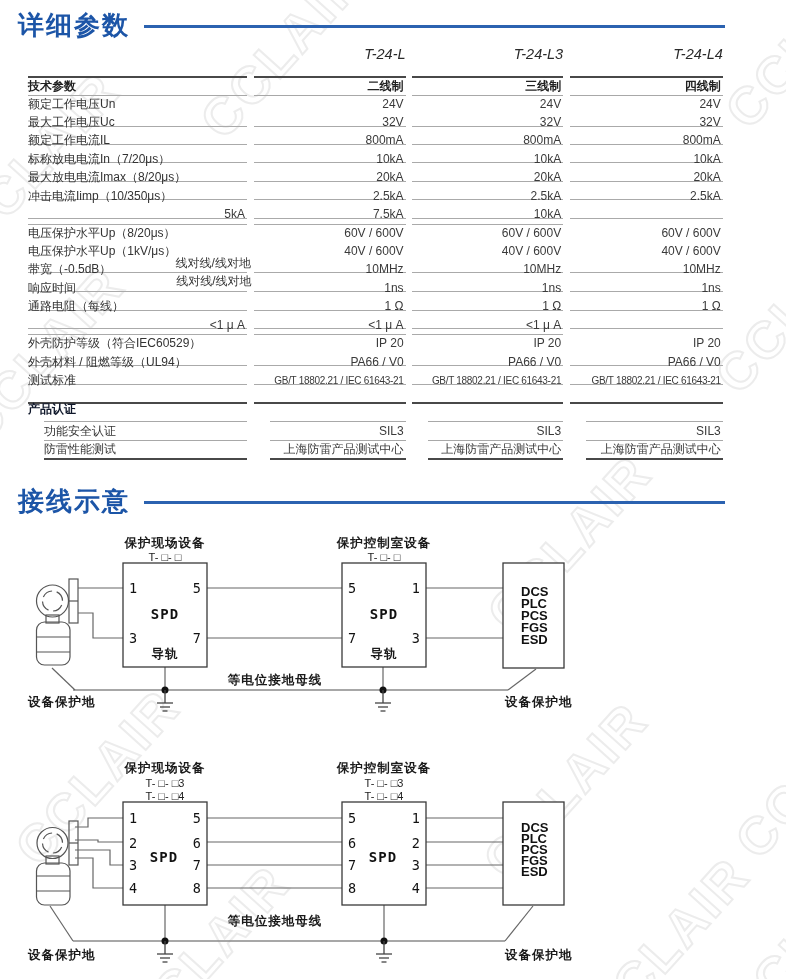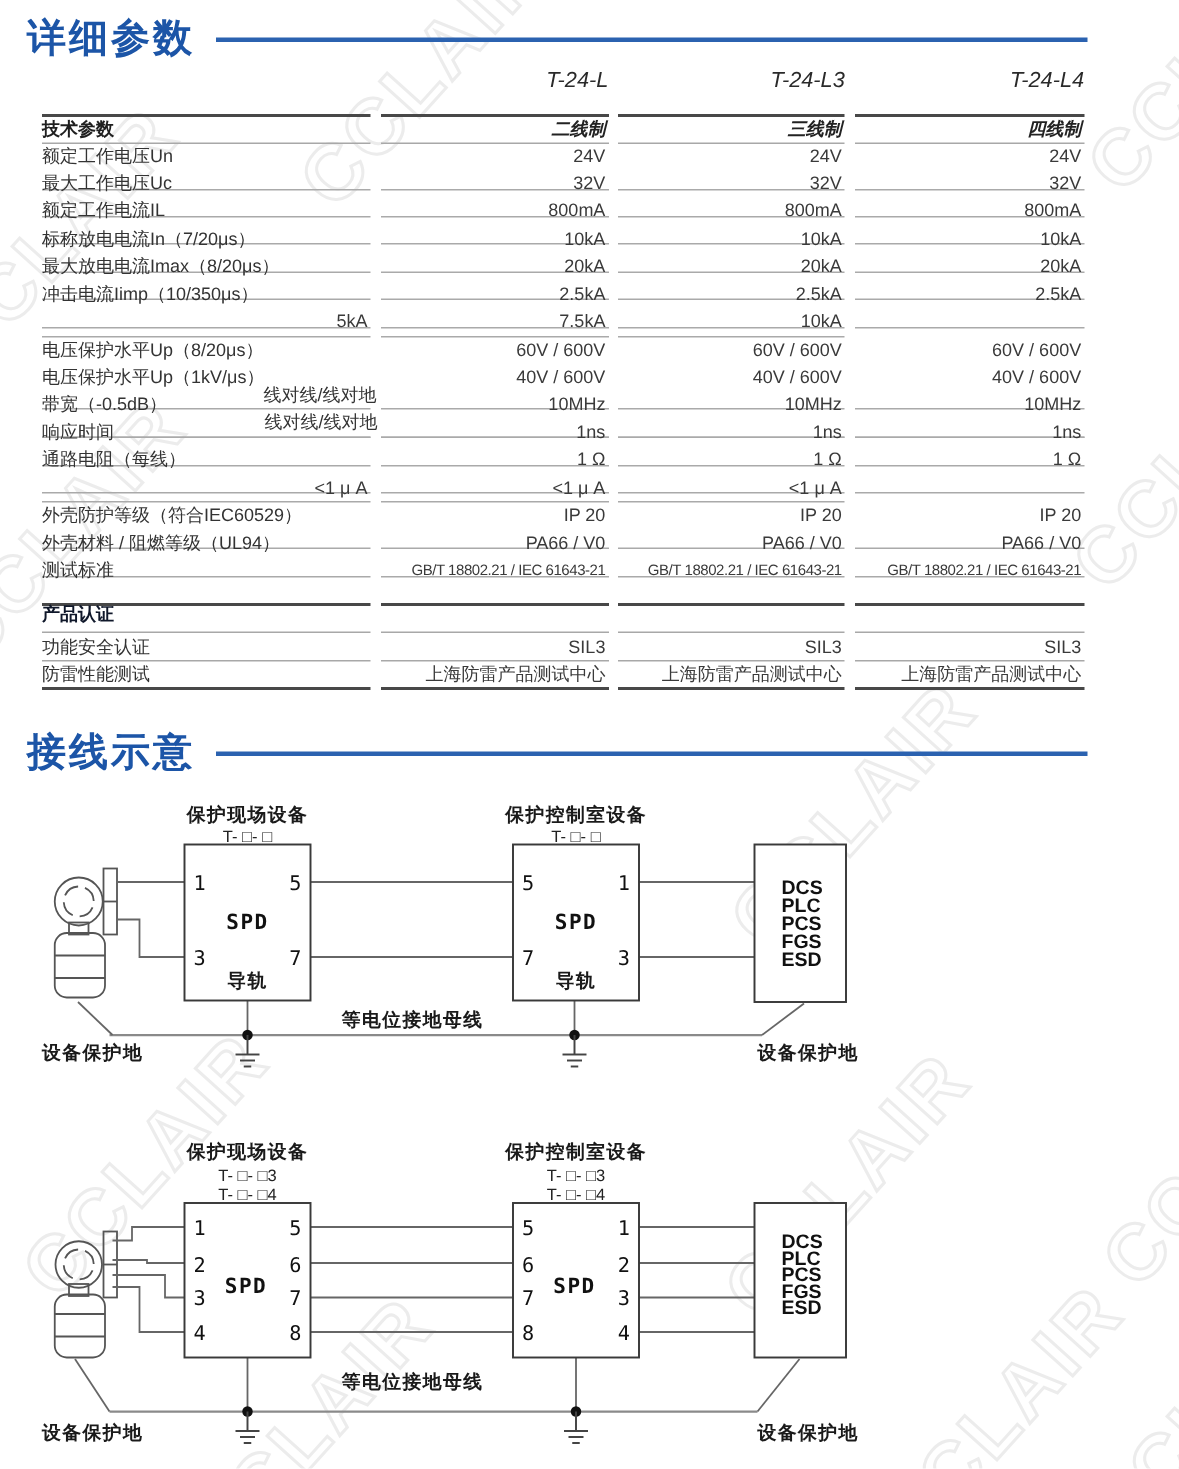--- a/index.html
+++ b/index.html
@@ -26,33 +26,33 @@
   .lbl{color:#333;display:flex;justify-content:space-between;}
 
   
   .models{left:28px;top:44px;width:695px;height:20px;font-size:14.5px;color:#2a2a2a;}
   .models .td{text-align:right;line-height:20px;font-style:italic;}
 
   
   .spec{left:28px;top:76px;width:695px;font-size:12px;}
   .spec .head{height:19.5px;font-weight:bold;}
   .spec .head .td{border-top:2px solid #484848;border-bottom:1px solid #a8a8a8;line-height:17px;}
-  .spec .head .val{color:#222;font-style:italic;}
+  .spec .head .val{color:#222;}
   .spec .head .lbl{color:#1f1f1f;display:block;}
   .rows .tr{height:18.45px;}
   .rows .td{border-bottom:1px solid #aaaaaa;line-height:17.5px;}
   .rows .tr:last-child .td{border-bottom:2px solid #484848;}
   .rows .tr:last-child .val{font-size:10px;letter-spacing:-0.3px;}
   .sub{color:#333;margin-top:30px;}
 
   
   .cert{left:28px;top:400px;width:695px;font-size:12px;}
   .cert-title{font-weight:bold;font-size:12px;color:#0f172a;height:21px;line-height:19px;}
   .cert .tr{height:19.3px;}
-  .cert .td{line-height:18px;}
+  .cert .td{line-height:18px;margin-left:16px;}
   .cert .r1 .td{border-top:1px solid #a8a8a8;border-bottom:1px solid #a8a8a8;}
   .cert .r2 .td{border-bottom:2px solid #484848;}
 
   
   svg{position:absolute;left:0;top:0;z-index:1;pointer-events:none;}
   svg text{font-family:"Liberation Sans",sans-serif;fill:#1a1a1a;}
   .cjk-b{font-size:12.5px;font-weight:bold;letter-spacing:1px;}
   .model-t{font-size:11px;fill:#222;}
   .tnum{font-family:"DejaVu Sans Mono",monospace;font-size:13.5px;fill:#111;}
   .spdt{font-family:"DejaVu Sans Mono",monospace;font-size:14px;font-weight:bold;fill:#111;letter-spacing:1px;}

